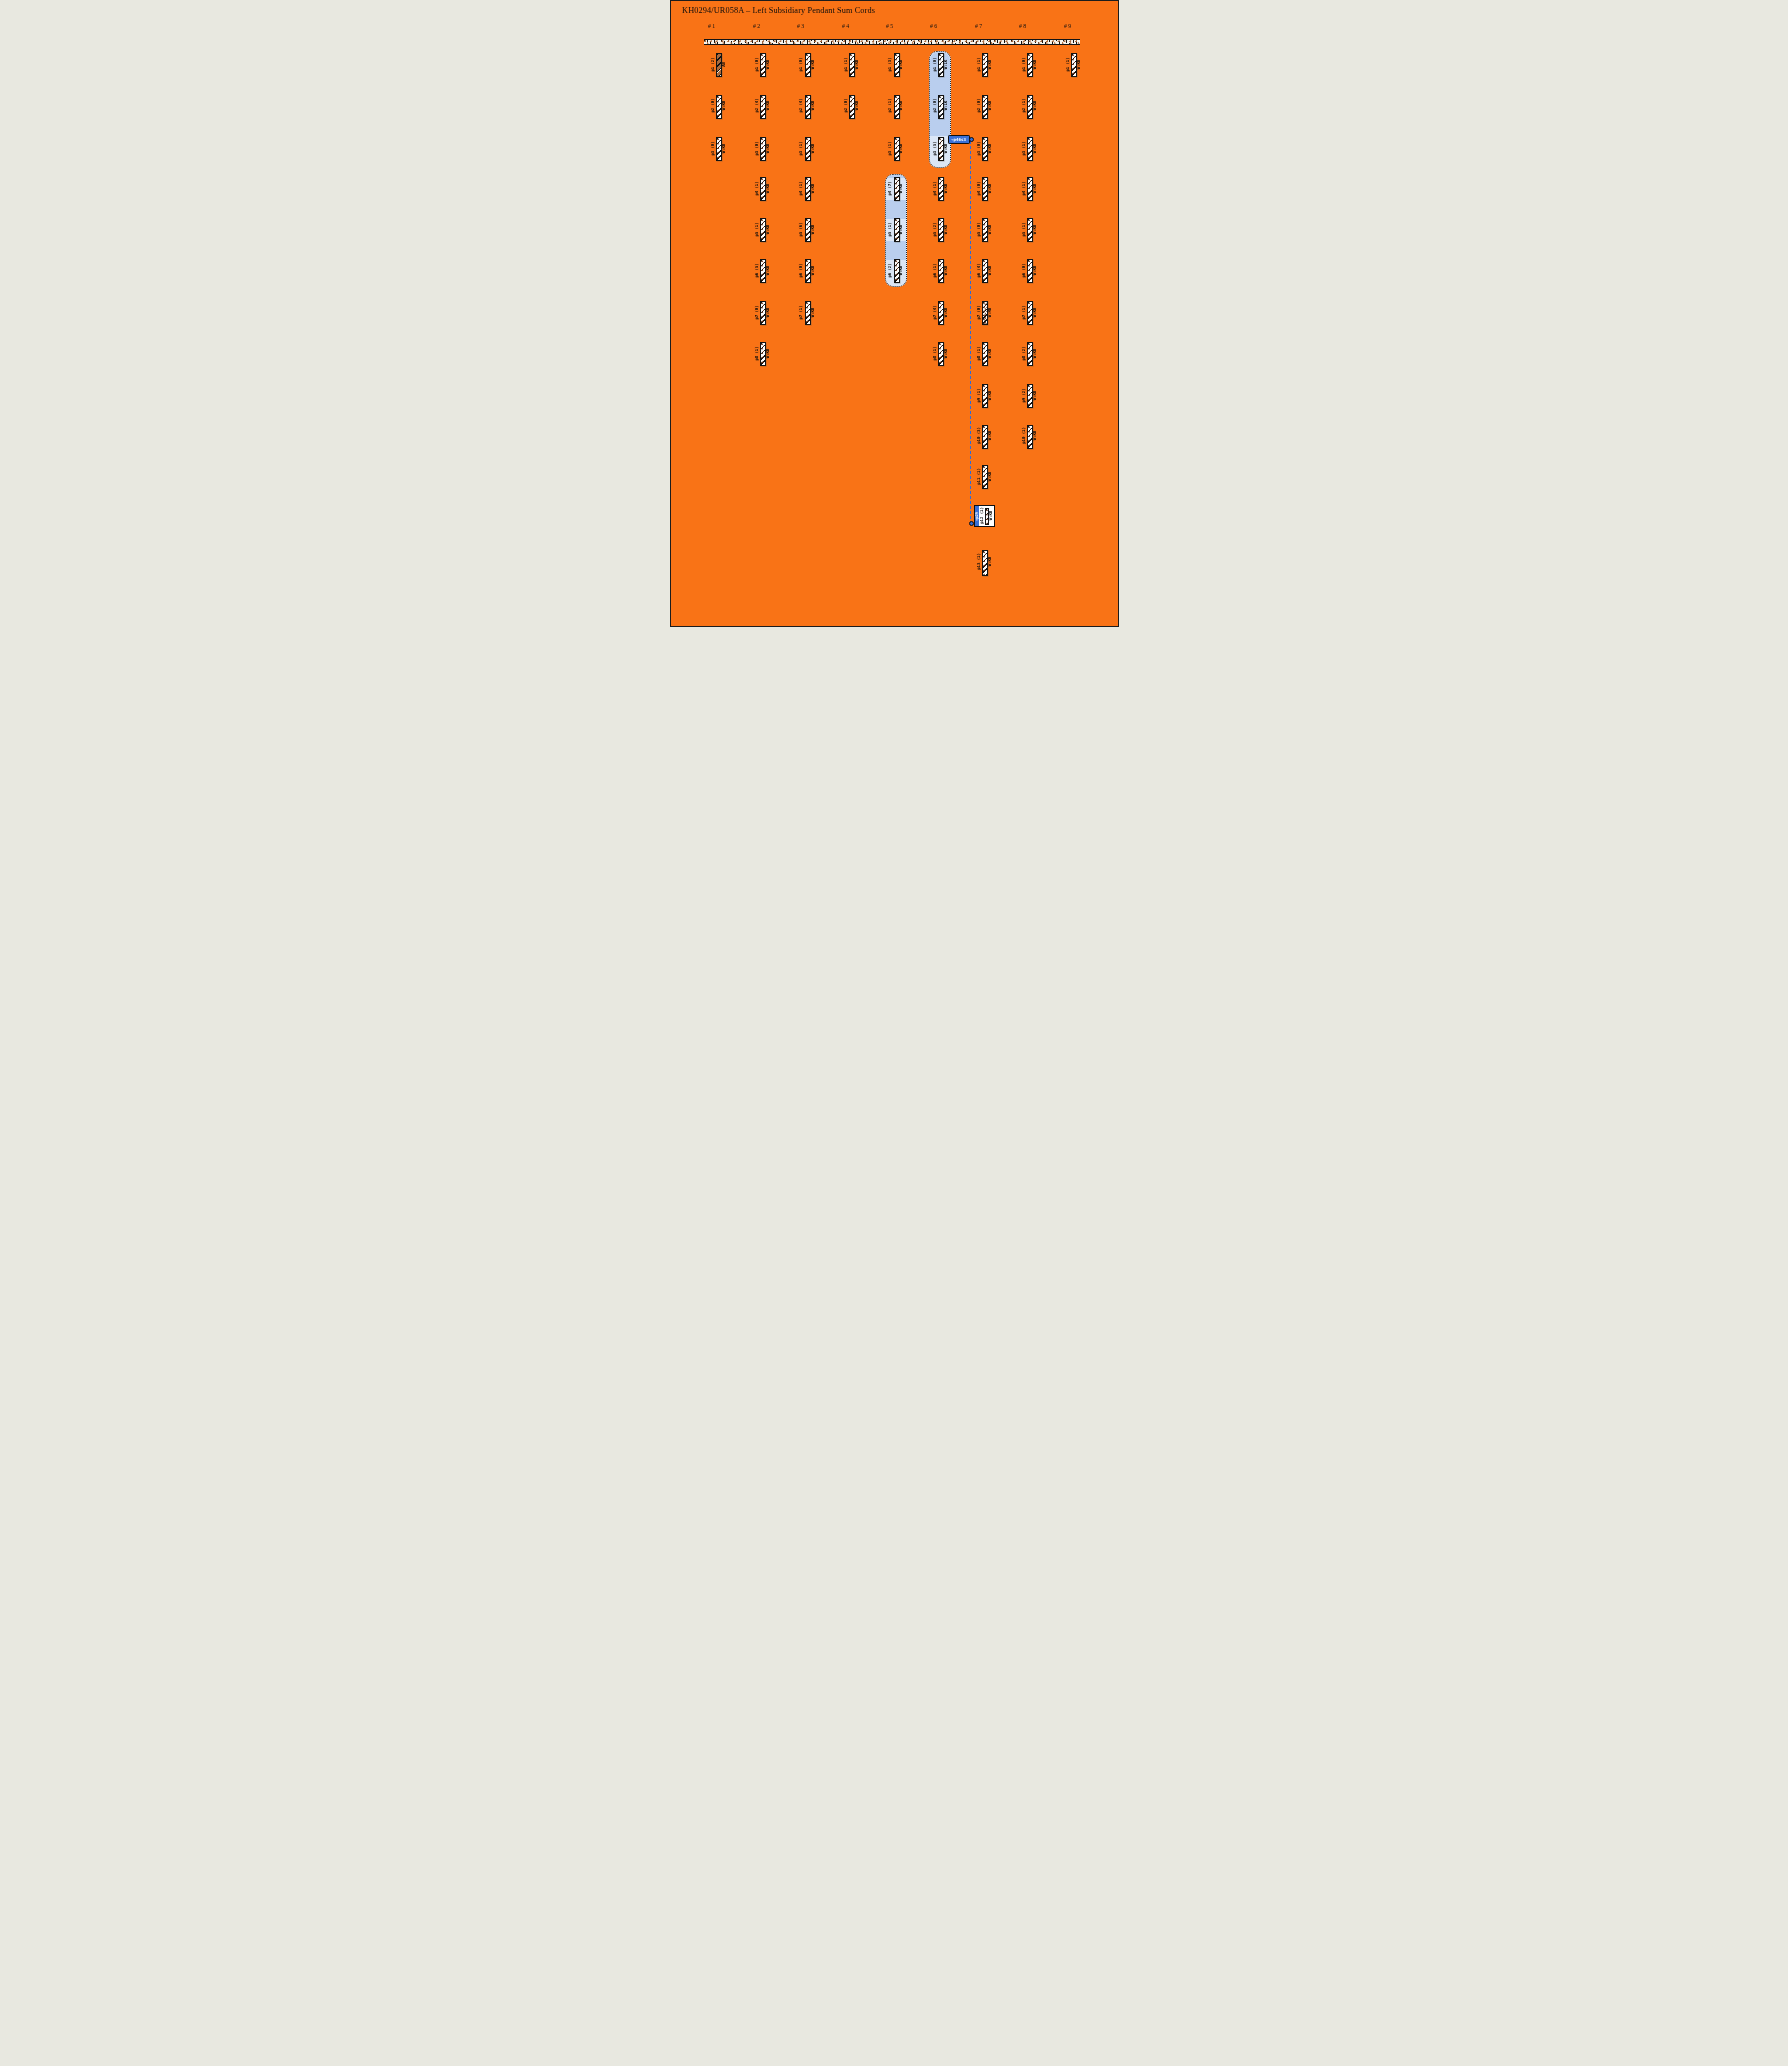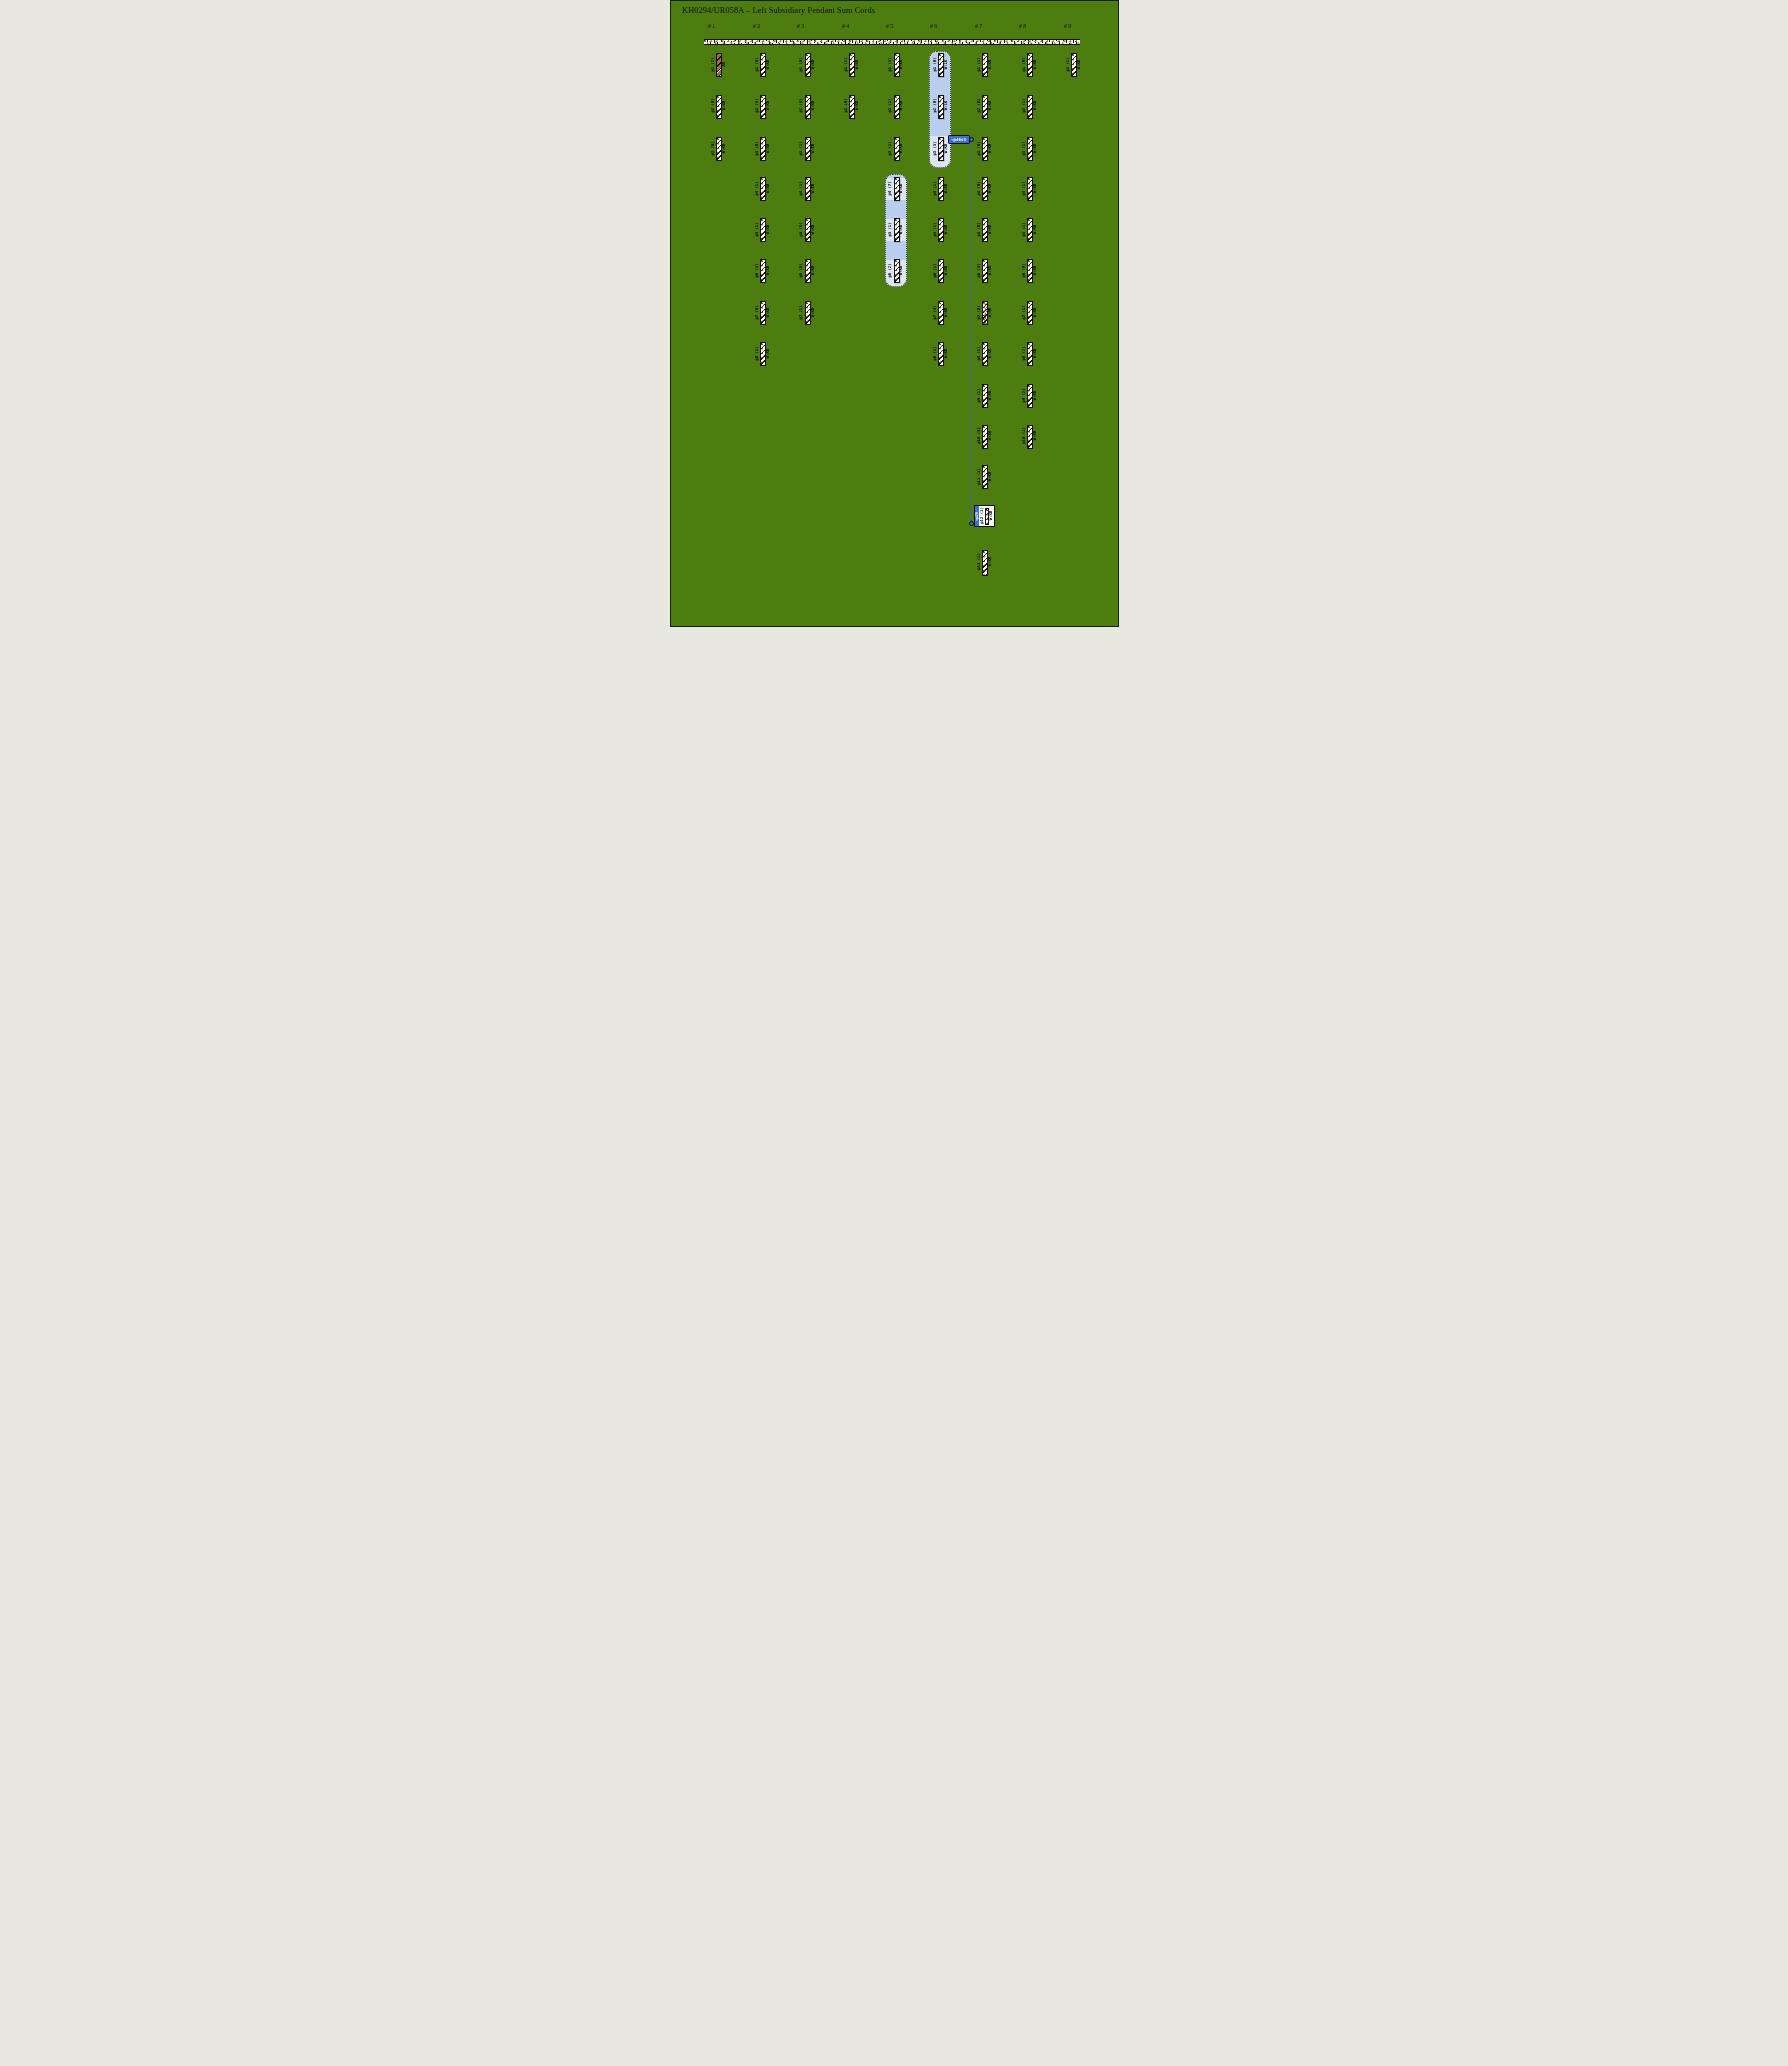--- a/index.html
+++ b/index.html
@@ -1,16 +1,16 @@
 <!DOCTYPE html>
 <html style="font-size:6.6px"><head>
 <meta charset="utf-8">
 <style>
   html,body{margin:0;padding:0;background:#e8e8e0;}
-  #page{position:relative;width:447px;height:625px;background:#4d7c0f;
+  #page{position:relative;width:447px;height:625px;background:#f97316;
         border:0.8px solid #1c1c1c;overflow:hidden;margin:0 auto;
         font-family:"Liberation Sans",sans-serif;}
   #title{position:absolute;left:11.6px;top:5px;margin:0;font:400 8.3px "Liberation Serif",serif;
          color:#0d0d0d;letter-spacing:0.1px;}
   .hdr{position:absolute;top:22px;transform:translateX(-50%);
        font:400 5.8px "Liberation Serif",serif;color:#111;white-space:pre;}
   #maincord{position:absolute;left:33px;top:38px;width:376px;height:3.7px;
     background-color:#f7f5ee;
     background-image:
       radial-gradient(circle at 1.2px 1.2px, #ad6b3e 0.9px, transparent 1px),

